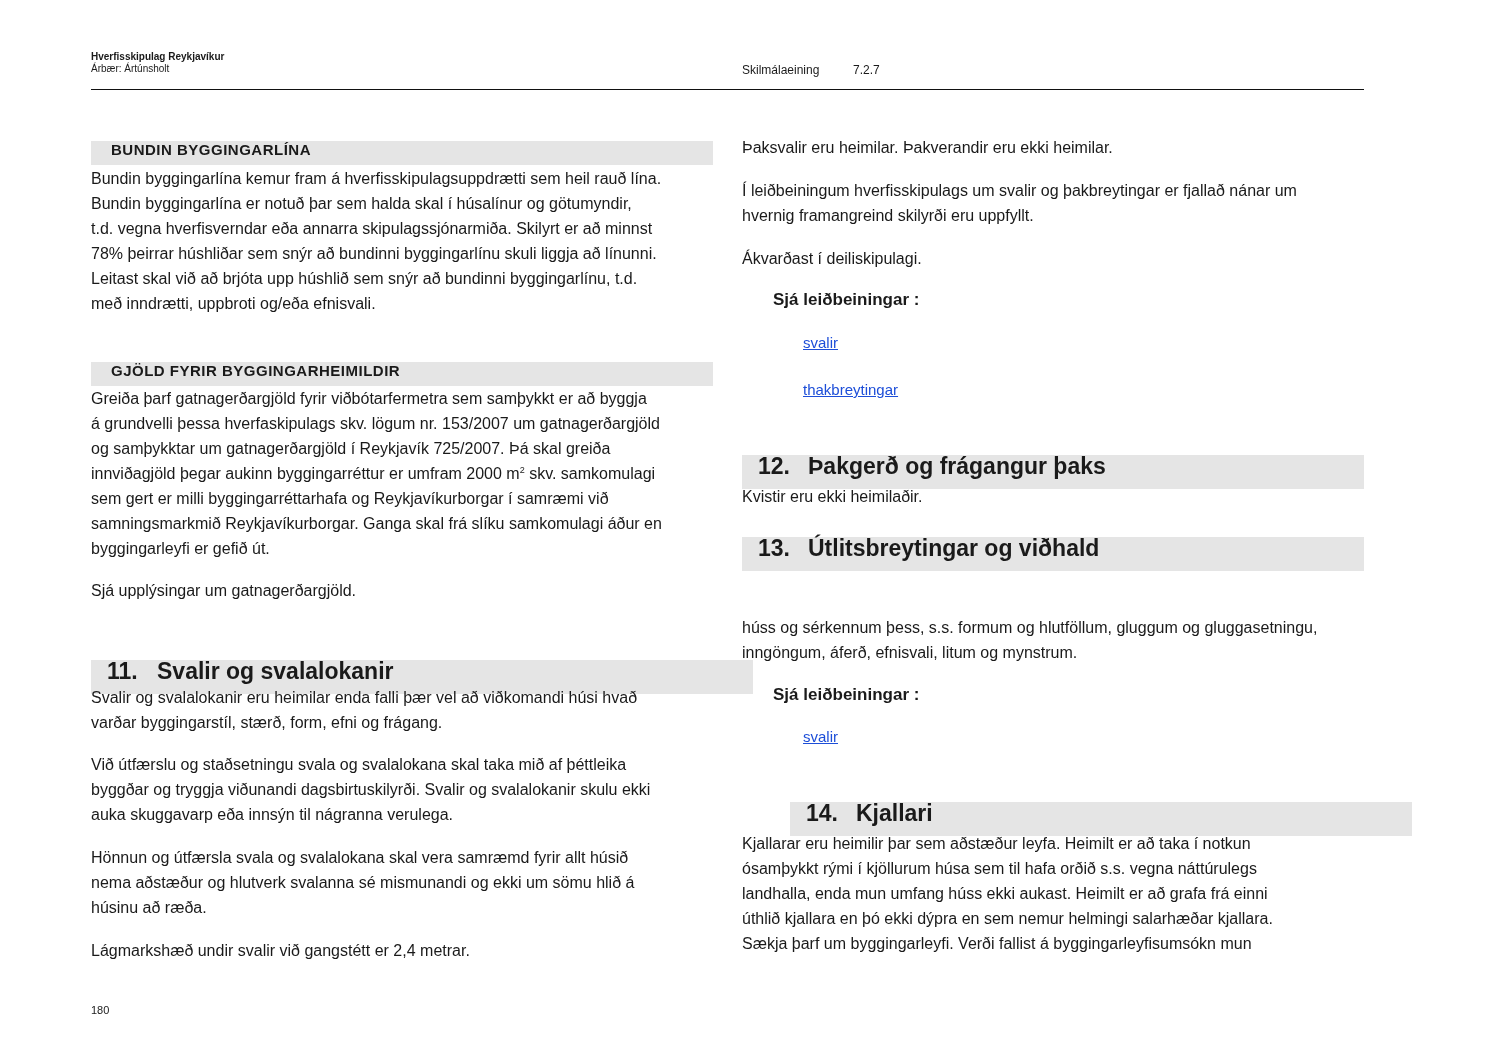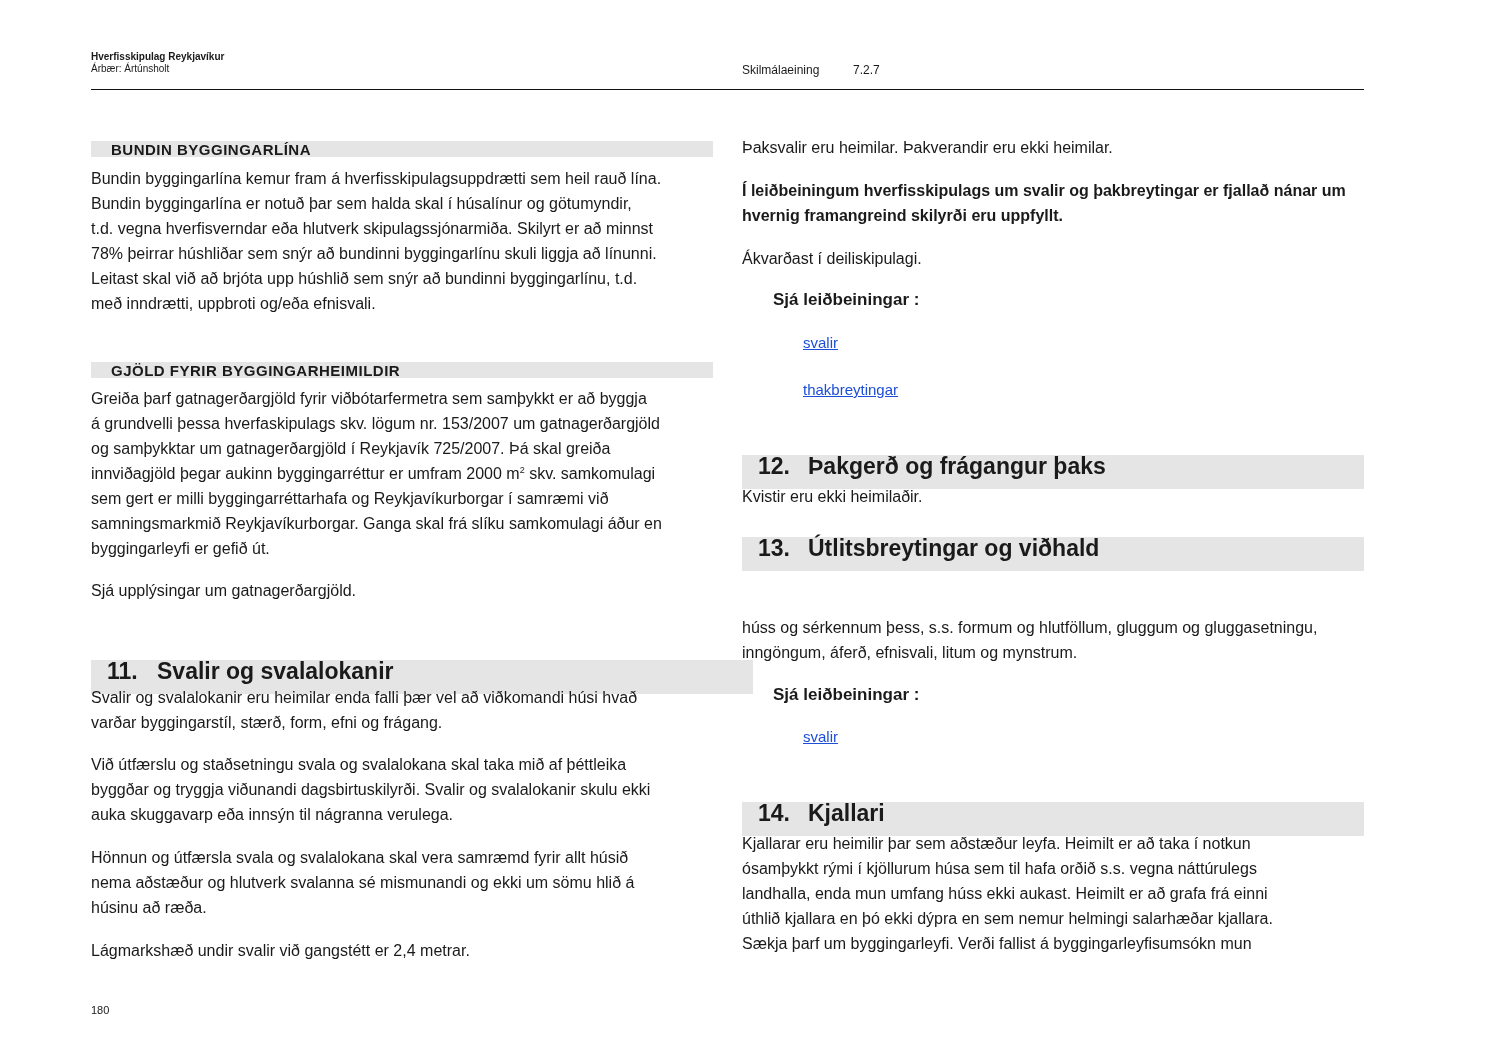--- a/index.html
+++ b/index.html
@@ -5,21 +5,21 @@
   html, body { margin: 0; padding: 0; background: #ffffff; }
   body { width: 1500px; height: 1061px; position: relative; overflow: hidden; font-family: "Liberation Sans", sans-serif; color: #1a1a1a; }
   .hdr-left { position: absolute; left: 91px; top: 51px; font-size: 10px; line-height: 12px; }
   .hdr-left .t1 { font-weight: bold; }
   .hdr-right { position: absolute; left: 742px; top: 63px; font-size: 12px; }
   .hdr-right .num { position: absolute; left: 111px; top: 0; }
   .rule { position: absolute; left: 91px; top: 89px; width: 1273px; height: 1px; background: #111; }
   .col { position: absolute; top: 0; }
   .col-left { left: 91px; width: 622px; }
   .col-right { left: 742px; width: 622px; }
-  .bar-small { position: absolute; height: 16px; background: #e5e5e5; width: 622px; }
+  .bar-small { position: absolute; height: 24px; background: #e5e5e5; width: 622px; }
   .bar-small span { position: absolute; left: 20px; top: 0px; font-size: 15px; font-weight: bold; letter-spacing: 0.5px; line-height: 17px; }
   .bar-big { position: absolute; height: 34px; background: #e5e5e5; width: 622px; }
   .bar-big span { position: absolute; left: 16px; top: -2px; font-size: 23px; font-weight: bold; line-height: 26px; white-space: pre; }
   .bar-big .num { left: 16px; }
   .bar-big .ttl { left: 66px; }
   p.para { position: absolute; margin: 0; font-size: 16px; line-height: 25px; width: 622px; }
   .see { position: absolute; font-size: 17px; font-weight: bold; }
   a.lnk { position: absolute; font-size: 15px; color: #1d4ed8; text-decoration: underline; }
   .pagenum { position: absolute; left: 91px; top: 1004px; font-size: 11px; }
   sup { font-size: 9px; vertical-align: super; line-height: 0; }
@@ -37,21 +37,21 @@
 </div>
 <div class="rule"></div>
 
 <div class="col col-left">
   <div class="bar-small" style="top:141px;">
     <span>BUNDIN BYGGINGARLÍNA</span>
   </div>
   <p class="para" style="top:166px;">
     <span>Bundin byggingarlína kemur fram á hverfisskipulagsuppdrætti sem heil rauð lína.</span><br>
     <span>Bundin byggingarlína er notuð þar sem halda skal í húsalínur og götumyndir,</span><br>
-    <span>t.d. vegna hverfisverndar eða hlutverk skipulagssjónarmiða. Skilyrt er að minnst</span><br>
+    <span>t.d. vegna hverfisverndar eða annarra skipulagssjónarmiða. Skilyrt er að minnst</span><br>
     <span>78% þeirrar húshliðar sem snýr að bundinni byggingarlínu skuli liggja að línunni.</span><br>
     <span>Leitast skal við að brjóta upp húshlið sem snýr að bundinni byggingarlínu, t.d.</span><br>
     <span>með inndrætti, uppbroti og/eða efnisvali.</span>
   </p>
 
   <div class="bar-small" style="top:362px;">
     <span>GJÖLD FYRIR BYGGINGARHEIMILDIR</span>
   </div>
   <p class="para" style="top:386px;">
     <span>Greiða þarf gatnagerðargjöld fyrir viðbótarfermetra sem samþykkt er að byggja</span><br>
@@ -86,21 +86,21 @@
   </p>
   <p class="para" style="top:938px;">
     <span>Lágmarkshæð undir svalir við gangstétt er 2,4 metrar.</span>
   </p>
 </div>
 
 <div class="col col-right">
   <p class="para" style="top:135px;">
     <span>Þaksvalir eru heimilar. Þakverandir eru ekki heimilar.</span>
   </p>
-  <p class="para" style="top:178px;font-weight:bold;">
+  <p class="para" style="top:178px;">
     <span>Í leiðbeiningum hverfisskipulags um svalir og þakbreytingar er fjallað nánar um</span><br>
     <span>hvernig framangreind skilyrði eru uppfyllt.</span>
   </p>
   <p class="para" style="top:246px;">
     <span>Ákvarðast í deiliskipulagi.</span>
   </p>
   <div class="see" style="left:31px; top:290px;">Sjá leiðbeiningar :</div>
   <a class="lnk" style="left:61px; top:334px;">svalir</a>
   <a class="lnk" style="left:61px; top:381px;">thakbreytingar</a>
 
@@ -117,21 +117,21 @@
     <span class="ttl">Útlitsbreytingar og viðhald</span>
   </div>
   <p class="para" style="top:590px;">
     <br>
     <span>húss og sérkennum þess, s.s. formum og hlutföllum, gluggum og gluggasetningu,</span><br>
     <span>inngöngum, áferð, efnisvali, litum og mynstrum.</span>
   </p>
   <div class="see" style="left:31px; top:685px;">Sjá leiðbeiningar :</div>
   <a class="lnk" style="left:61px; top:728px;">svalir</a>
 
-  <div class="bar-big" style="top:802px;">
+  <div class="bar-big" style="top:802px;margin-left:48px;">
     <span class="num">14.</span>
     <span class="ttl">Kjallari</span>
   </div>
   <p class="para" style="top:831px;">
     <span>Kjallarar eru heimilir þar sem aðstæður leyfa. Heimilt er að taka í notkun</span><br>
     <span>ósamþykkt rými í kjöllurum húsa sem til hafa orðið s.s. vegna náttúrulegs</span><br>
     <span>landhalla, enda mun umfang húss ekki aukast. Heimilt er að grafa frá einni</span><br>
     <span>úthlið kjallara en þó ekki dýpra en sem nemur helmingi salarhæðar kjallara.</span><br>
     <span>Sækja þarf um byggingarleyfi. Verði fallist á byggingarleyfisumsókn mun</span>
   </p>

